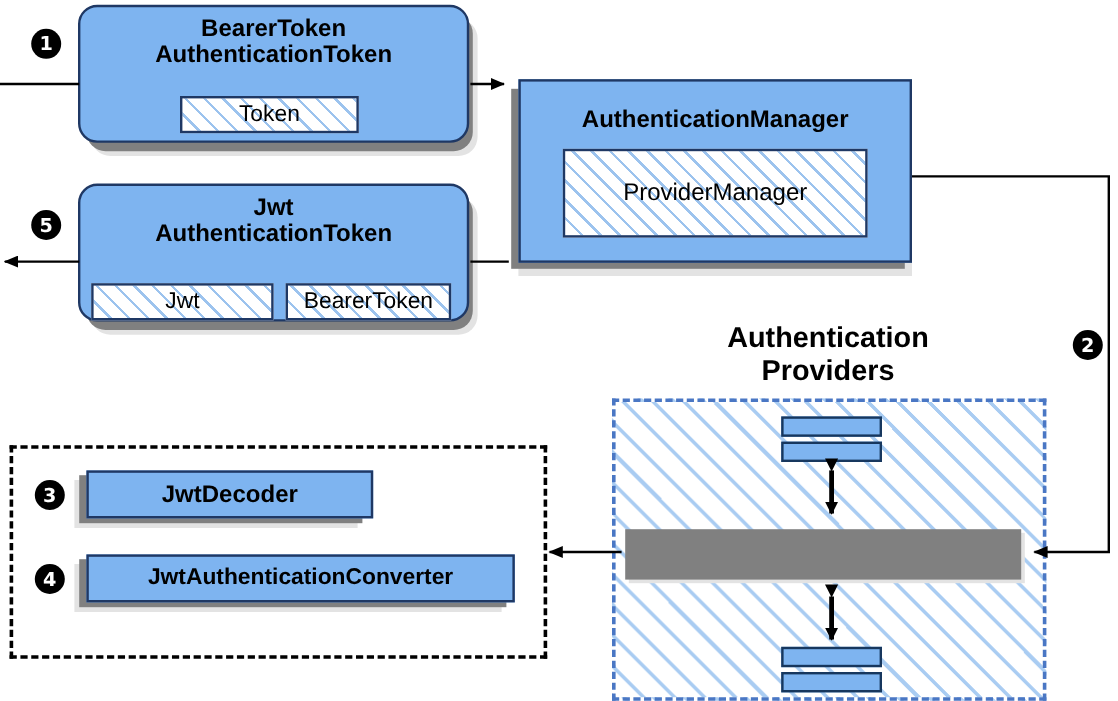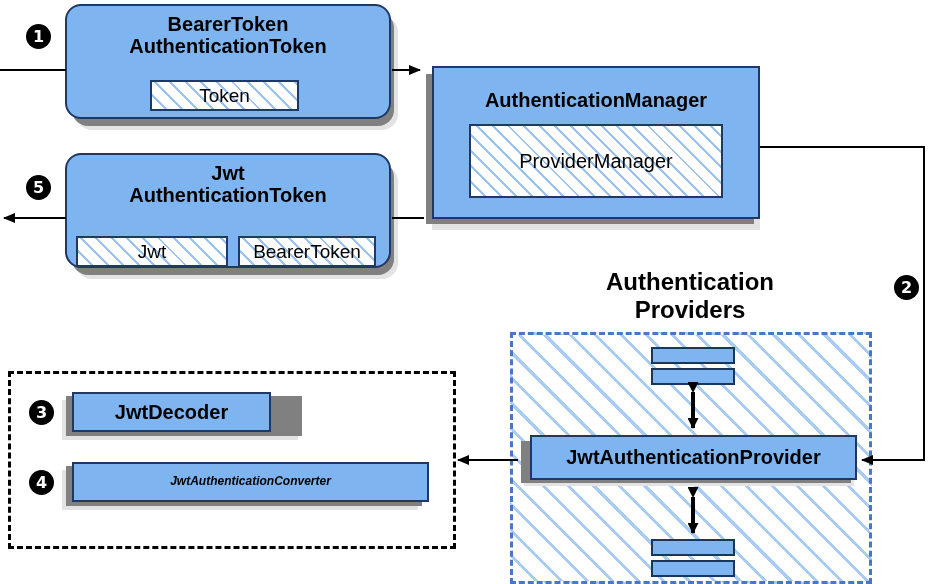--- a/index.html
+++ b/index.html
@@ -182,34 +182,31 @@
 
   <div class="shadow-light" style="left:432px;top:80px;width:328px;height:150px;"></div>
   <div class="shadow-dark" style="left:426px;top:74px;width:328px;height:150px;"></div>
   <div class="node" style="left:432px;top:66px;width:328px;height:153px;">
     <div class="node-title" style="font-size:20px;padding-top:21px;">AuthenticationManager</div>
   </div>
   <div class="hatch-field" style="left:469px;top:124px;width:254px;height:74px;font-size:20px;">ProviderManager</div>
 
   <div class="shadow-light" style="left:524px;top:444px;width:330px;height:42px;"></div>
   <div class="shadow-dark" style="left:521px;top:441px;width:330px;height:42px;"></div>
-  <div class="node" style="left:530px;top:435px;width:327px;height:45px;justify-content:center;">
-    <div class="node-title" style="font-size:20px;">JwtAuthenticationProvider</div>
-  </div>
 
   <div class="shadow-light" style="left:62px;top:400px;width:236px;height:40px;"></div>
   <div class="shadow-dark" style="left:66px;top:396px;width:236px;height:40px;"></div>
-  <div class="node" style="left:72px;top:392px;width:199px;height:40px;justify-content:center;">
+  <div class="node" style="left:72px;top:392px;width:239px;height:40px;justify-content:center;">
     <div class="node-title" style="font-size:20px;">JwtDecoder</div>
   </div>
 
   <div class="shadow-light" style="left:62px;top:470px;width:356px;height:40px;"></div>
   <div class="shadow-dark" style="left:66px;top:466px;width:356px;height:40px;"></div>
   <div class="node" style="left:72px;top:462px;width:357px;height:40px;justify-content:center;">
-    <div class="node-title" style="font-size:12px;font-style:italic;">JwtAuthenticationConverter</div>
+    <div class="node-title" style="font-size:19px;">JwtAuthenticationConverter</div>
   </div>
 
   <div class="badge" style="left:26px;top:24px;">1</div>
   <div class="badge" style="left:894px;top:275px;">2</div>
   <div class="badge" style="left:29px;top:400px;">3</div>
   <div class="badge" style="left:29px;top:470px;">4</div>
   <div class="badge" style="left:26px;top:175px;">5</div>
 
 </div>
 

